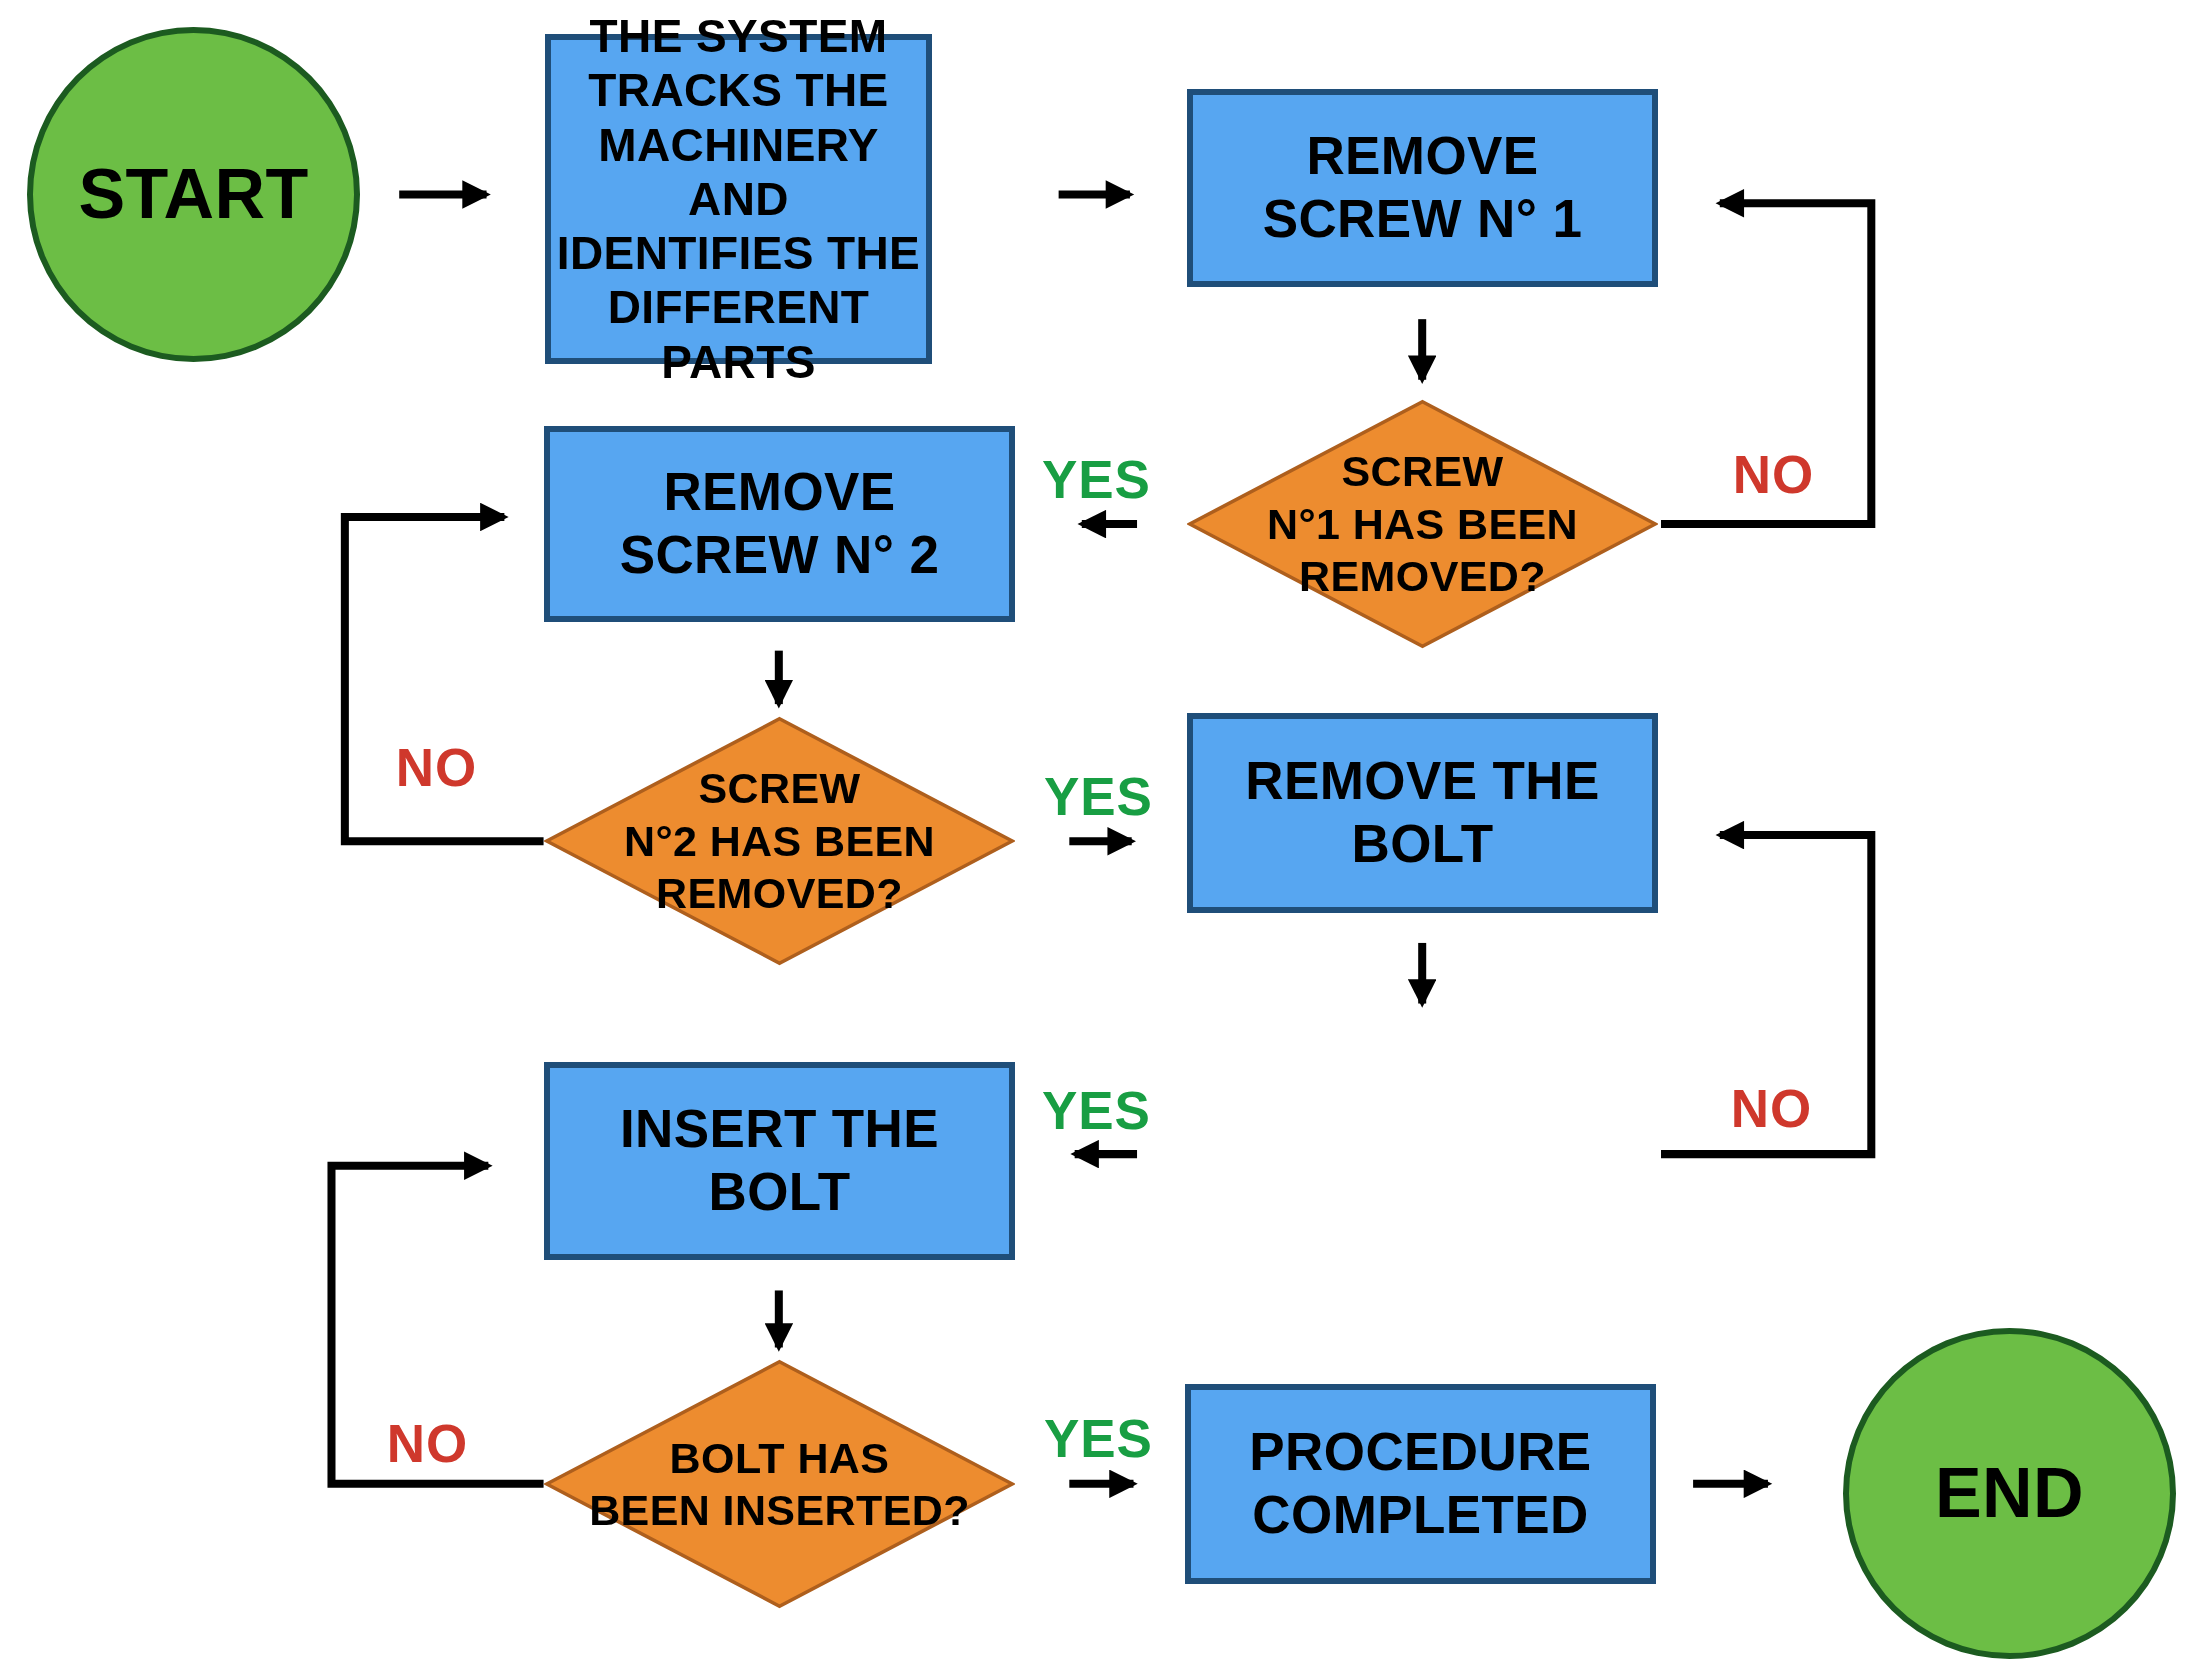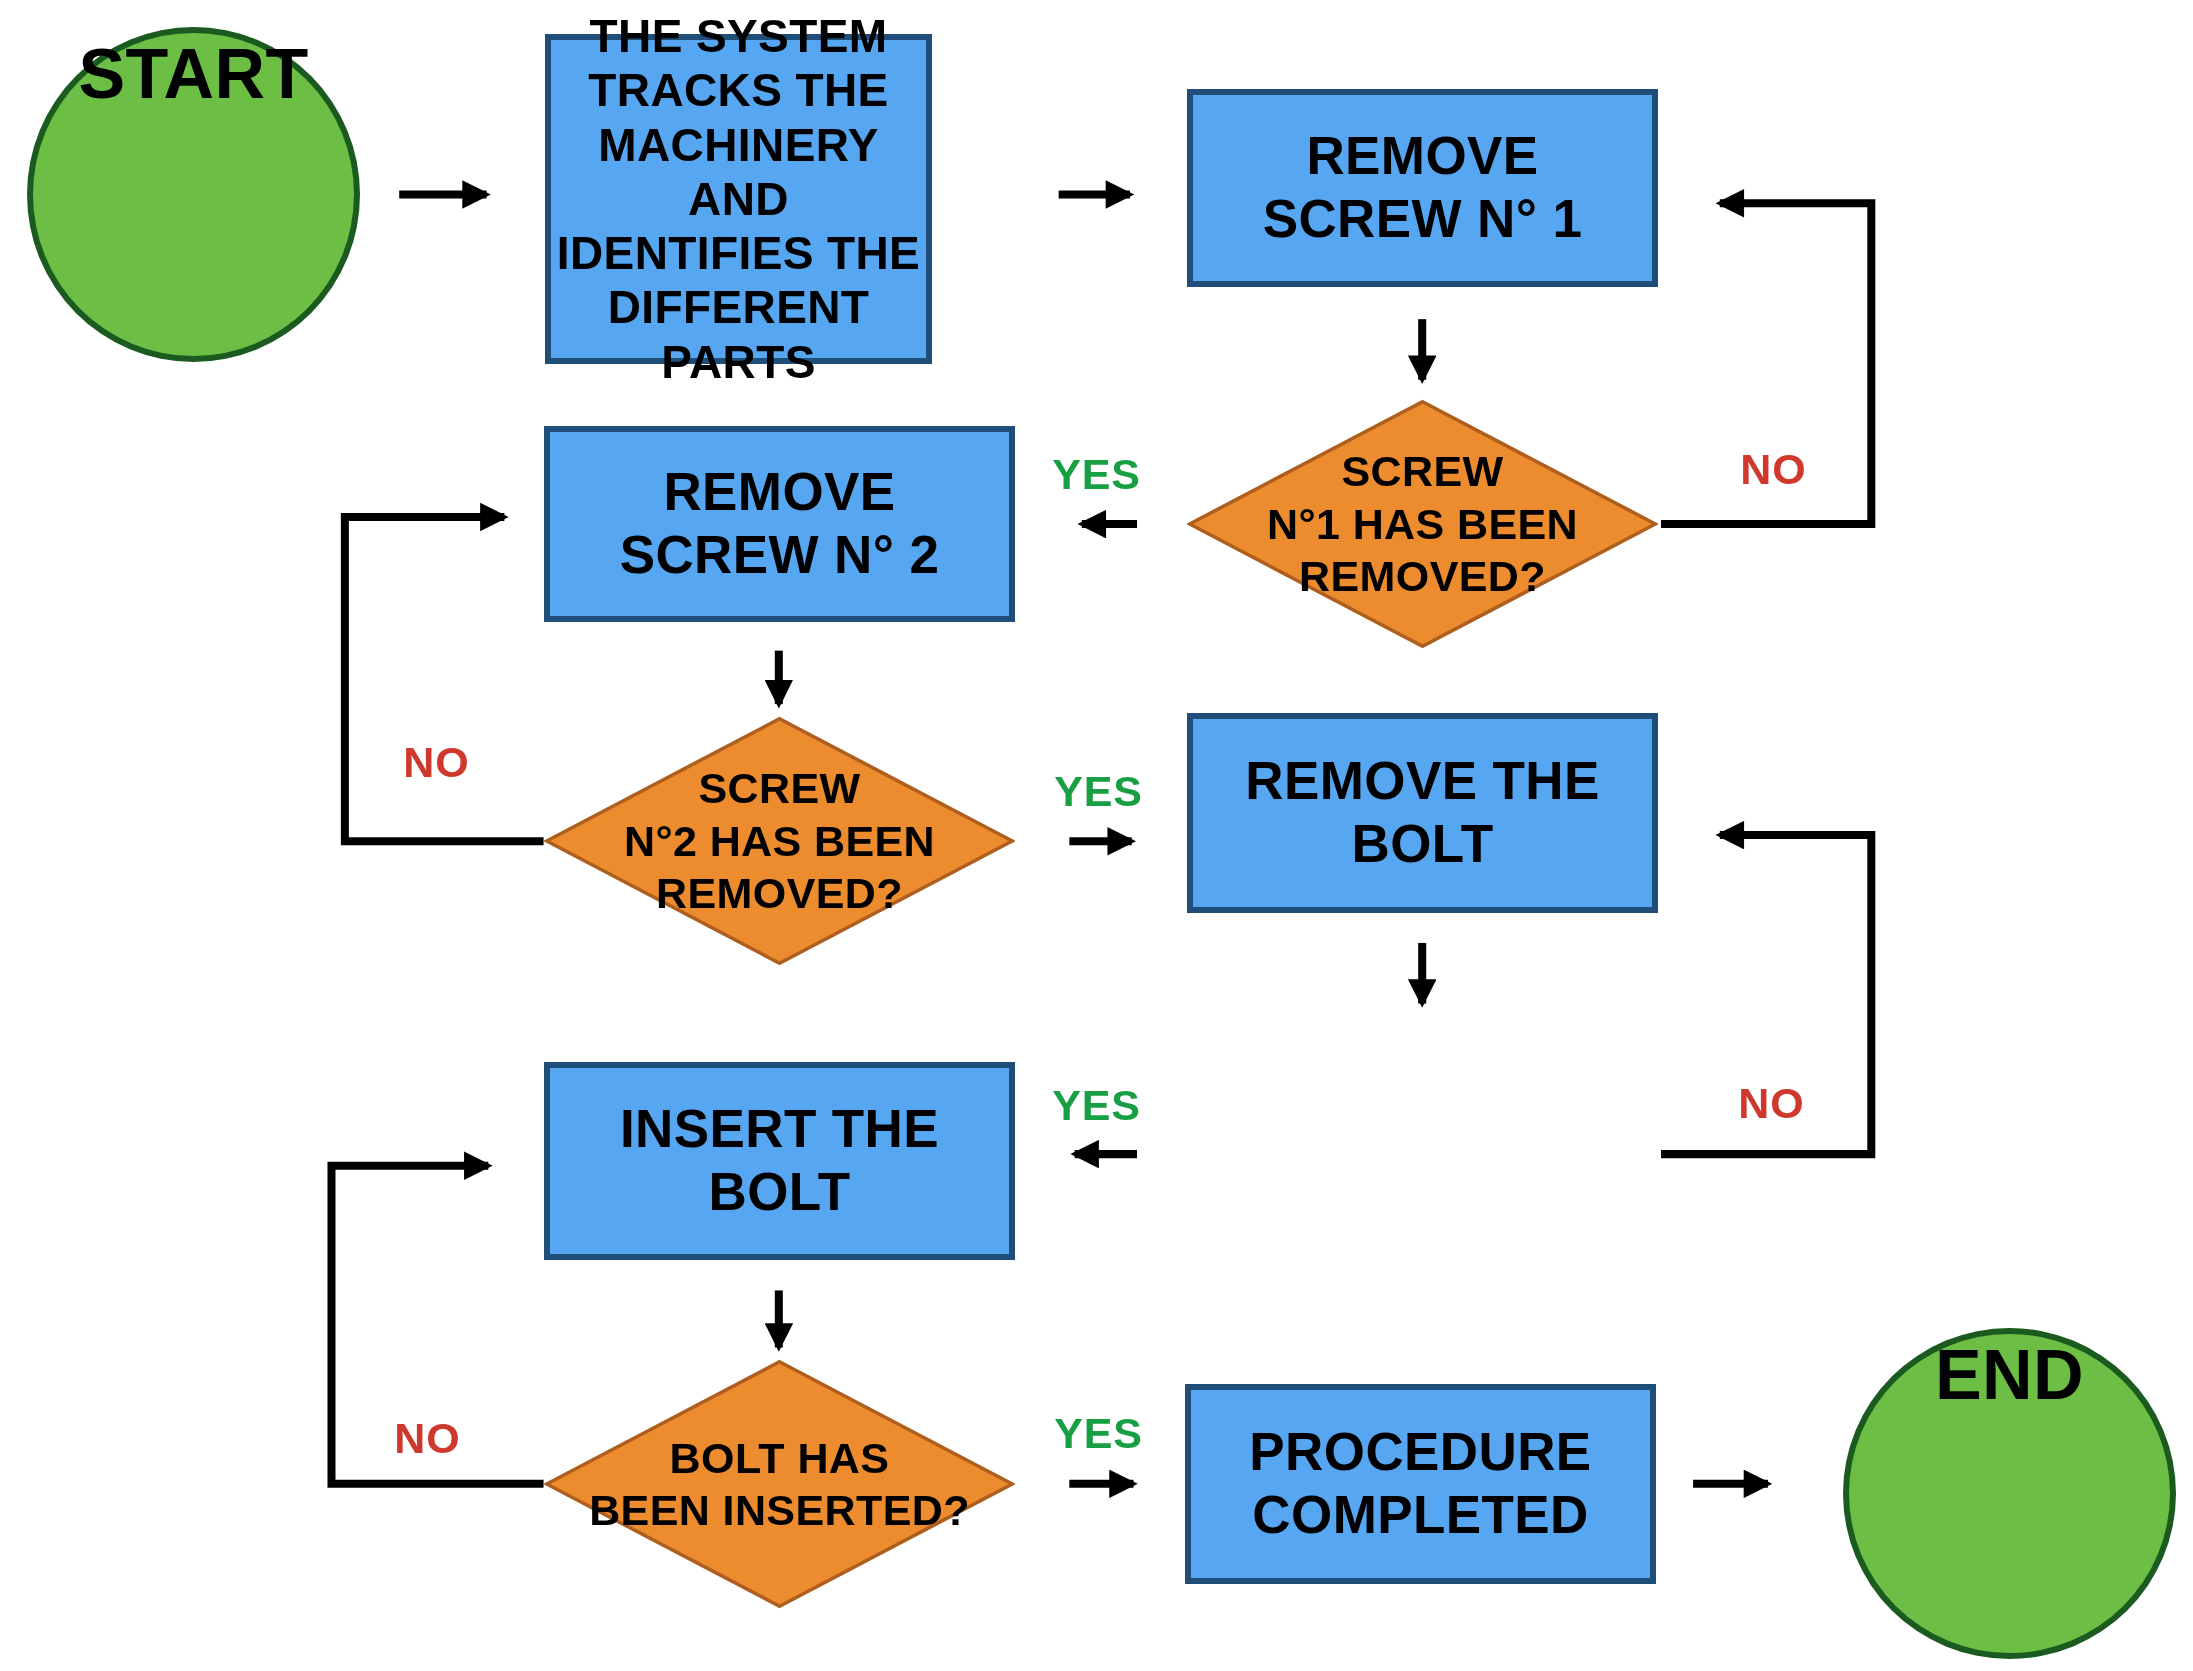--- a/index.html
+++ b/index.html
@@ -31,39 +31,39 @@
   }
   .process {
     background: var(--process-fill, #57A6F1);
     border: 6.2px solid var(--process-border, #1F4E79);
     display: flex; align-items: center; justify-content: center;
   }
   .terminal {
     background: var(--terminal-fill, #6CBE45);
     border: 6.2px solid var(--terminal-border, #1C5B20);
     border-radius: 50%;
-    display: flex; align-items: flex-start; justify-content: center;
+    display: flex; align-items: center; justify-content: center;
     font-size: 70px;
   }
   .decision { background: transparent; }
   .decision-shape-svg { position: absolute; left: 0; top: 0; width: 100%; height: 100%; }
   .decision-shape {
     fill: var(--decision-fill, #ED8C2F);
     stroke: var(--decision-border, #AE5F1D);
     stroke-width: 4;
   }
   .decision .node-label {
     position: absolute; left: 0; top: 0; right: 0; bottom: 0;
     display: flex; align-items: center; justify-content: center;
     font-size: 43px; line-height: 1.22;
   }
   .edge-label {
     position: absolute;
     font-weight: bold;
-    font-size: 43px;
+    font-size: 53px;
     text-align: center;
     line-height: 1;
     letter-spacing: 0.9px;
   }
   .edge-label.yes { color: var(--yes-label, #189E43); }
   .edge-label.no  { color: var(--no-label, #CF382C); }
 </style>
 </head>
 <body>
 

